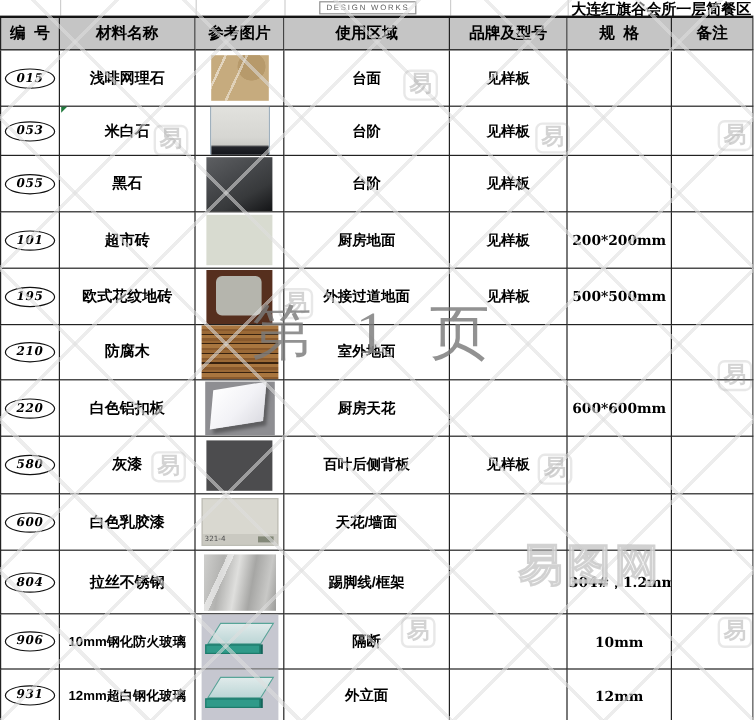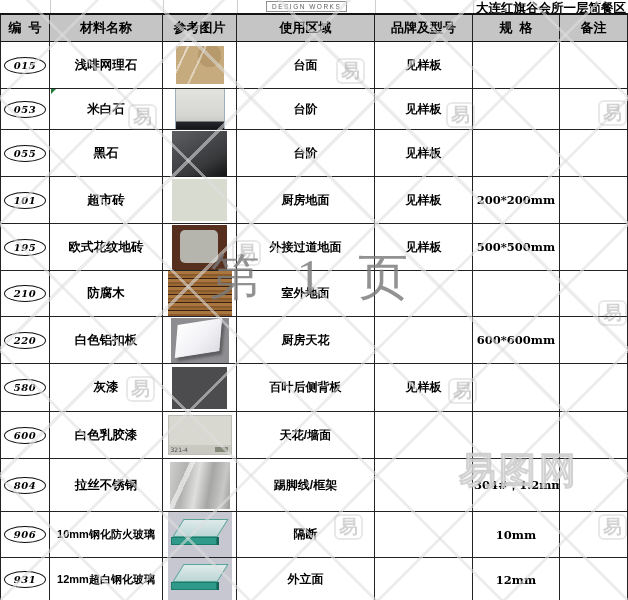--- a/index.html
+++ b/index.html
@@ -137,21 +137,21 @@
   .wm-glyph{
     position:absolute;font-size:19px;line-height:22px;color:rgba(140,140,140,.38);
     border:2px solid rgba(150,150,150,.22);border-radius:6px;padding:0 3px;font-weight:700;
   }
   .wm-page{
     position:absolute;left:210px;top:244px;
     font-family:Liberation Serif, serif;
     font-size:50px;color:rgba(122,122,122,.82);letter-spacing:12px;white-space:pre;
   }
   .wm-brand{
-    position:absolute;left:459px;top:446px;font-size:37px;font-weight:700;letter-spacing:3px;
+    position:absolute;left:432px;top:446px;font-size:37px;font-weight:700;letter-spacing:3px;
     color:rgba(250,250,250,.78);-webkit-text-stroke:1px rgba(175,175,175,.55);white-space:nowrap;
   }
 </style>
 </head>
 <body>
 
 <div class="page">
 
   <div class="topstrip">
     <div class="ts-line" style="left:50px"></div>

